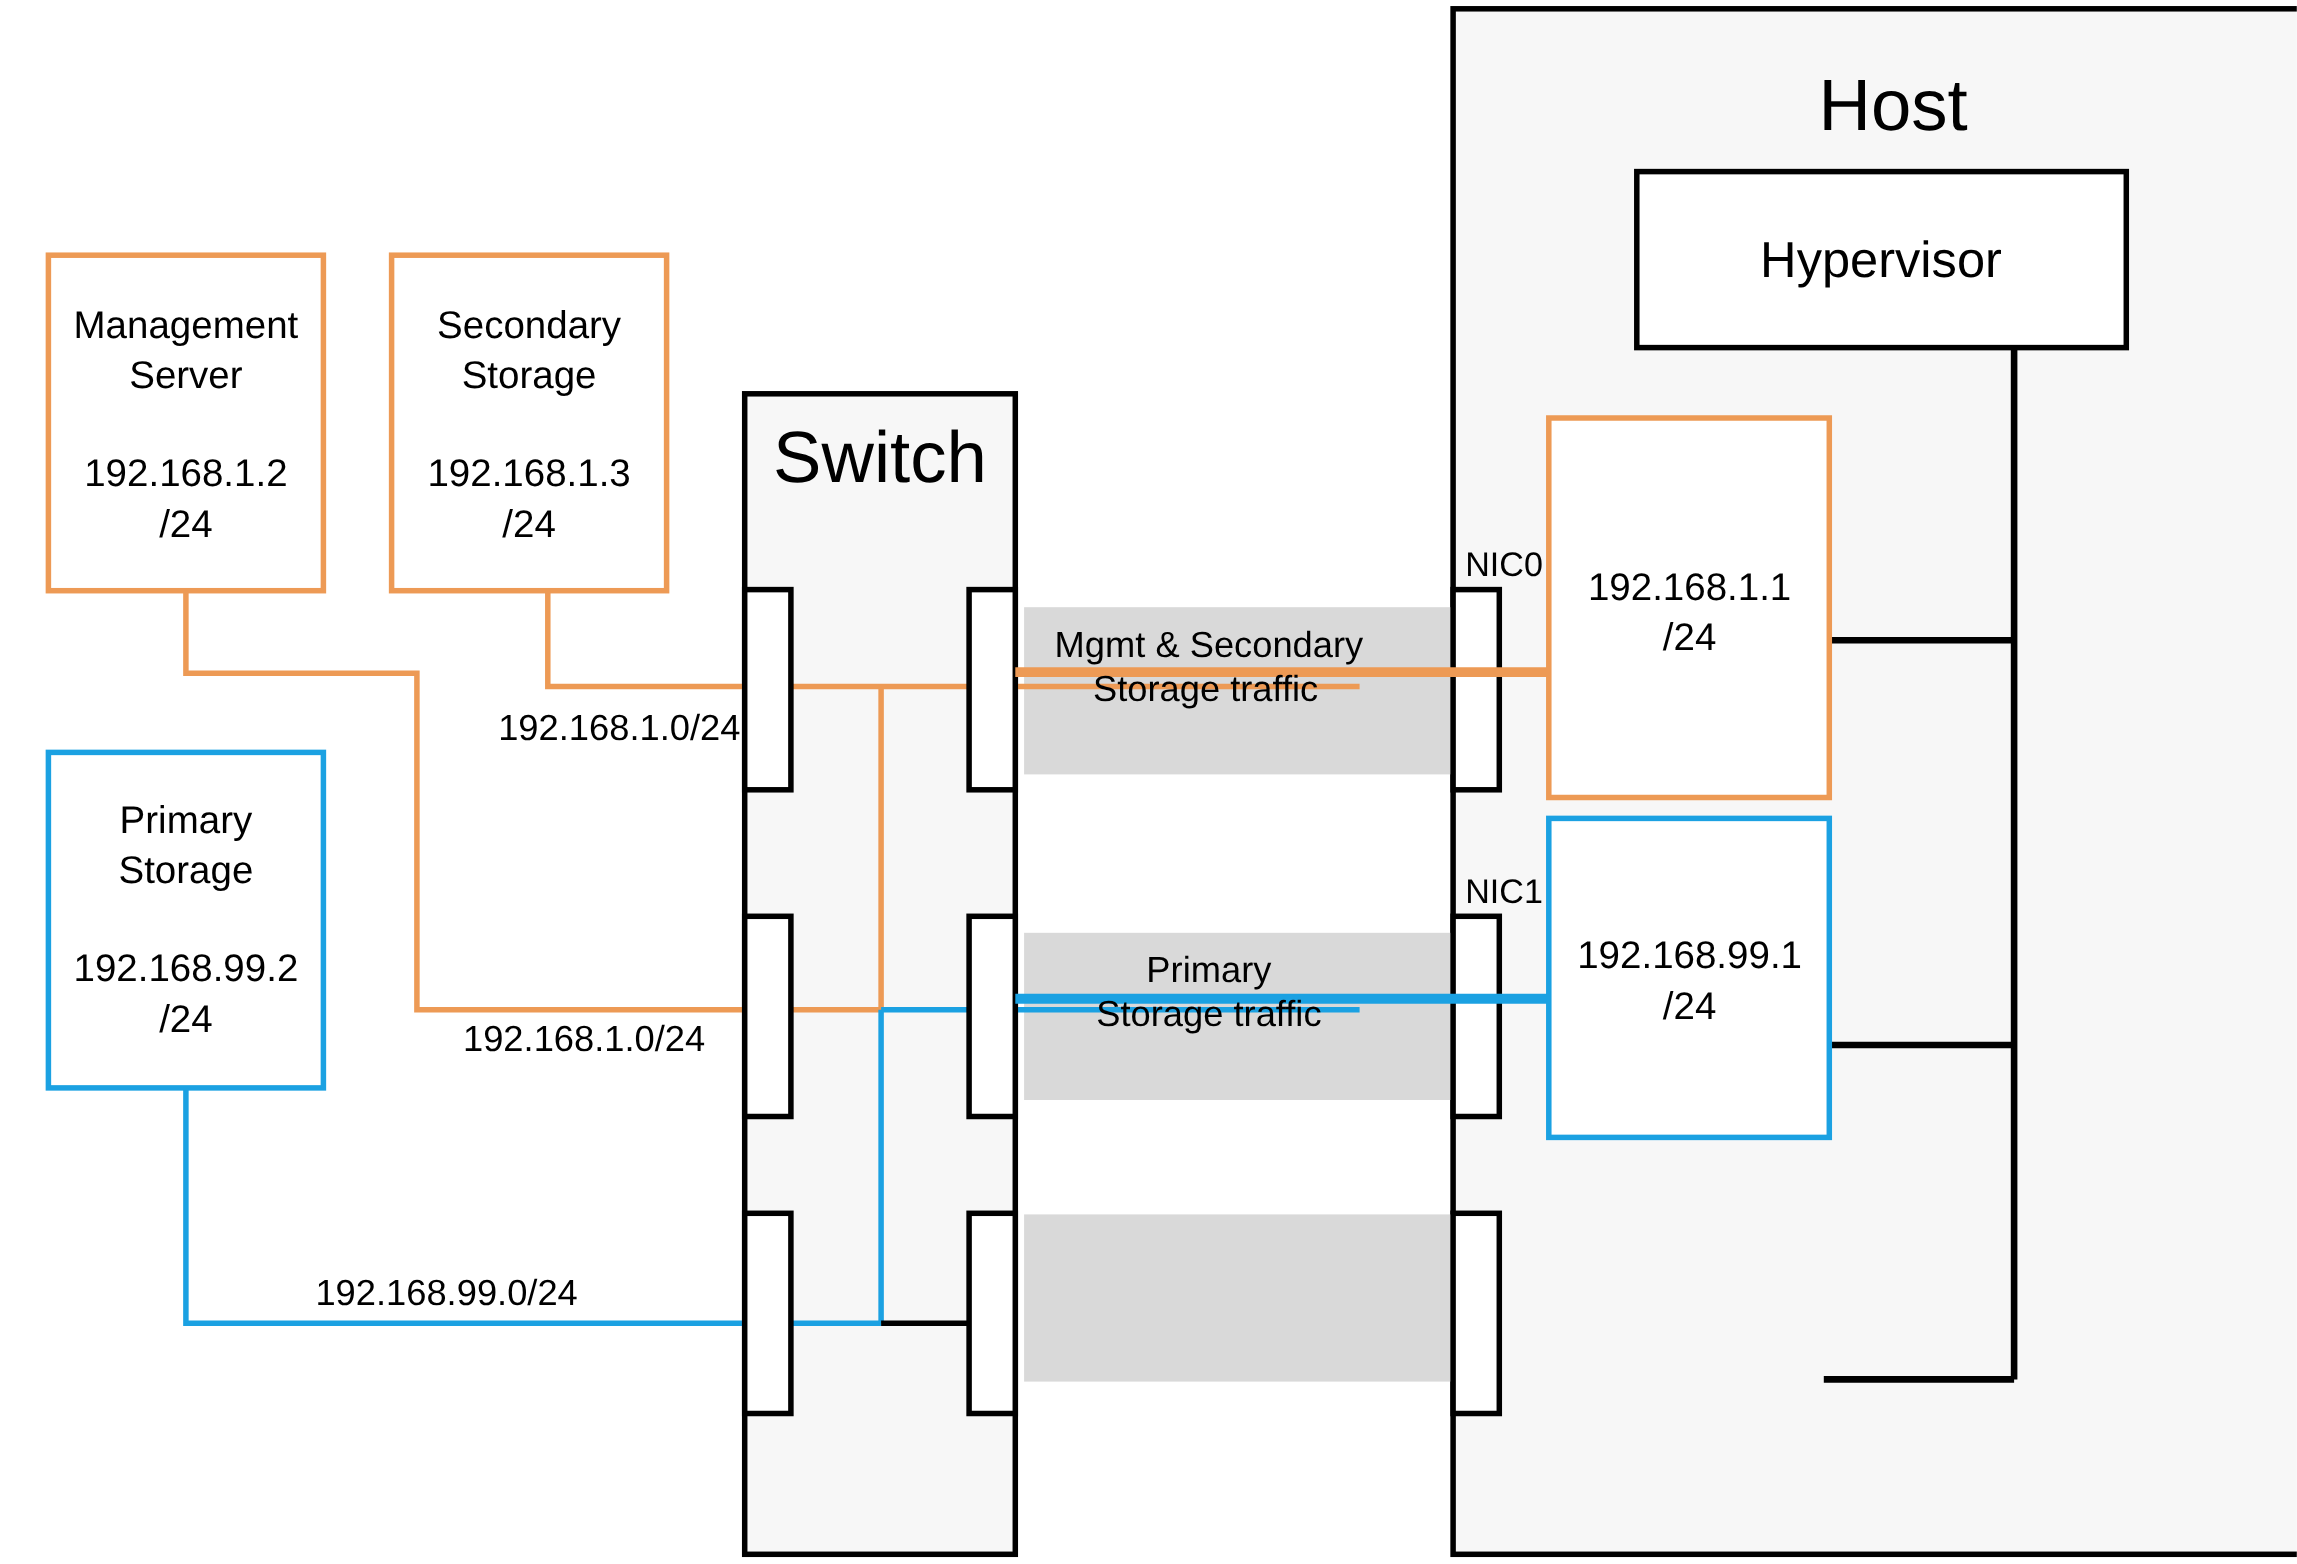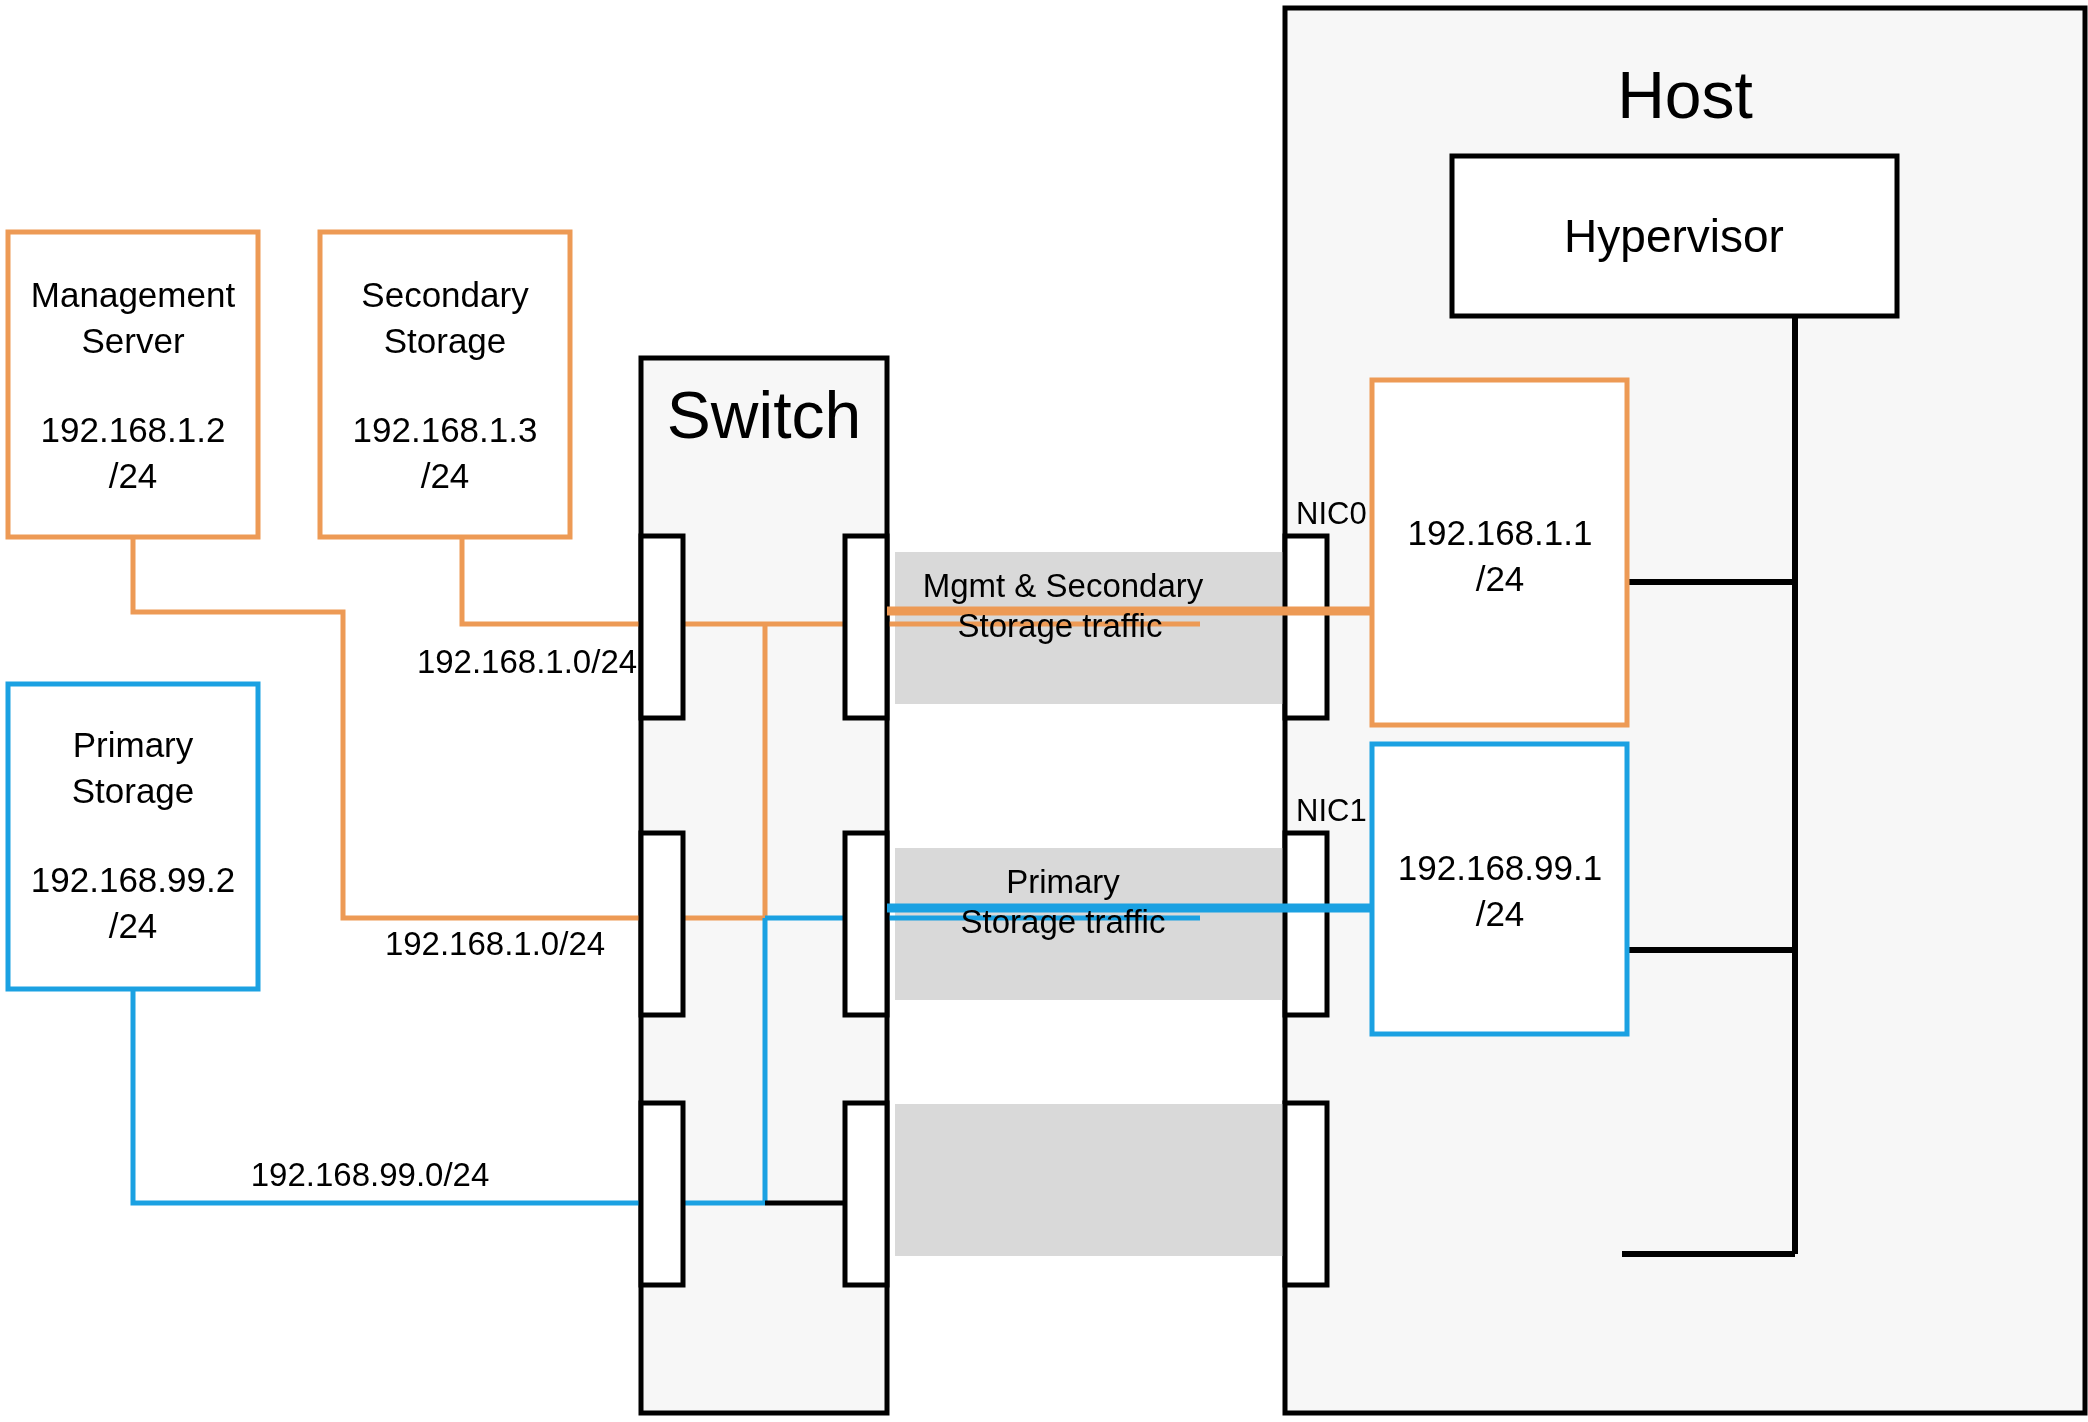--- a/index.html
+++ b/index.html
@@ -1,18 +1,18 @@
 <!DOCTYPE html>
 <html><head>
 <meta charset="utf-8">
 <style>
   html,body{margin:0;padding:0;background:#ffffff;}
   body{width:2088px;height:1422px;overflow:hidden;
        font-family:"Liberation Sans","DejaVu Sans",sans-serif;}
-  #stage{position:relative;width:1704px;height:1422px;}
+  #stage{position:relative;width:1704px;height:1422px;margin-left:36px;}
   svg{display:block;}
   text{font-family:"Liberation Sans","DejaVu Sans",sans-serif;fill:#000000;}
   .t-node{font-size:35px;}
   .t-ip{font-size:35px;}
   .t-big{font-size:66px;}
   .t-med{font-size:46px;}
   .t-lane{font-size:33px;}
   .t-nic{font-size:31px;}
   .t-subnet{font-size:33px;}
 </style>

